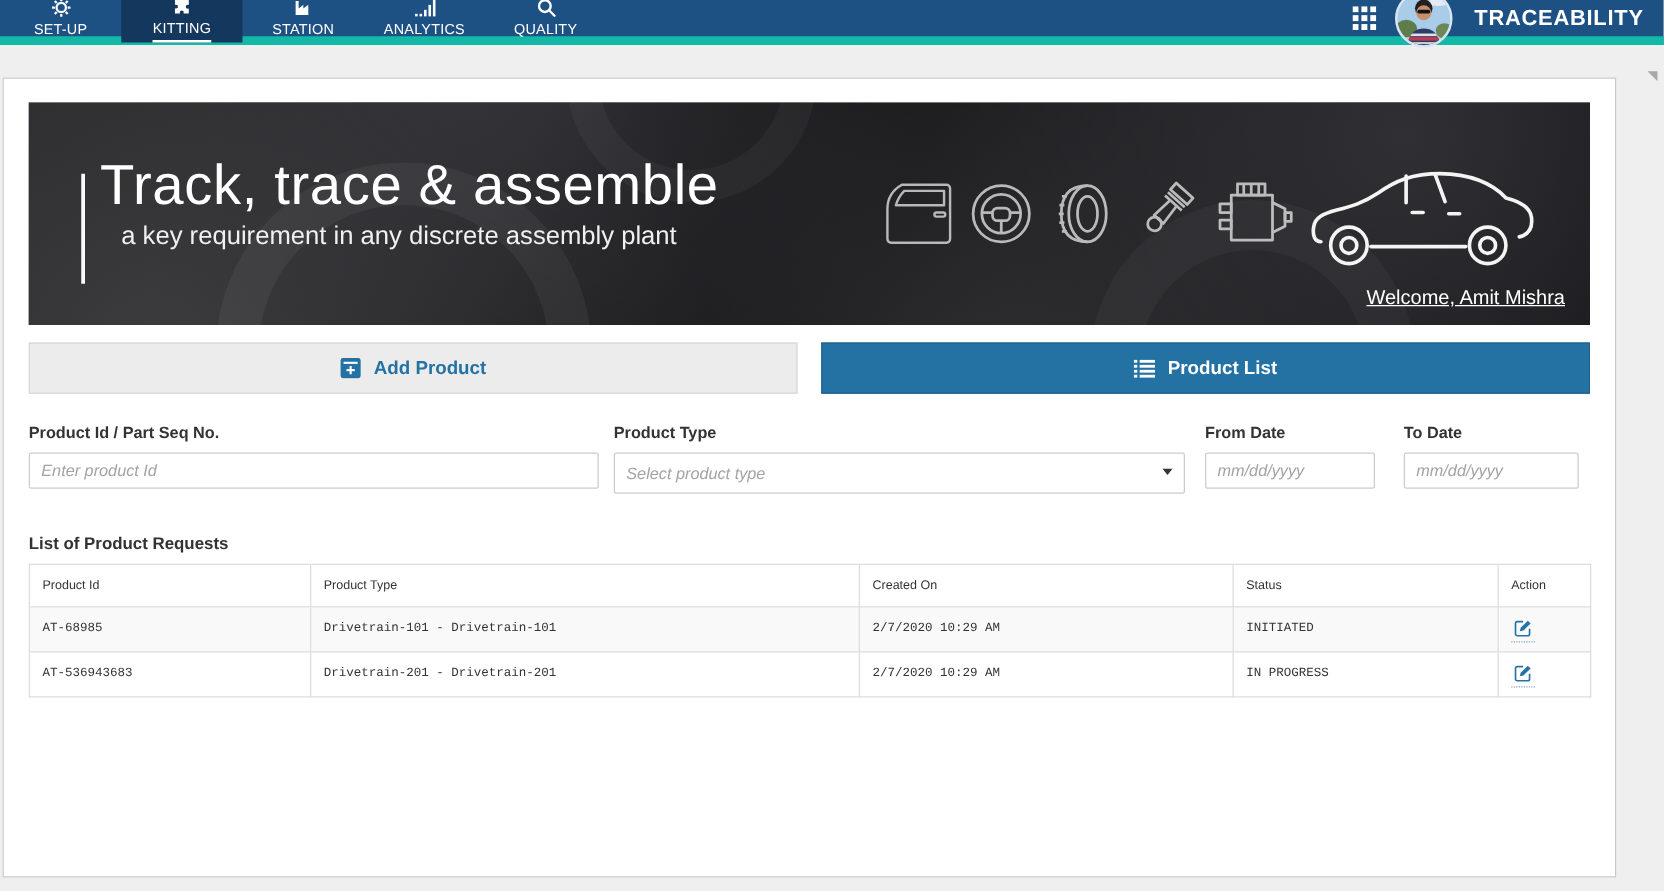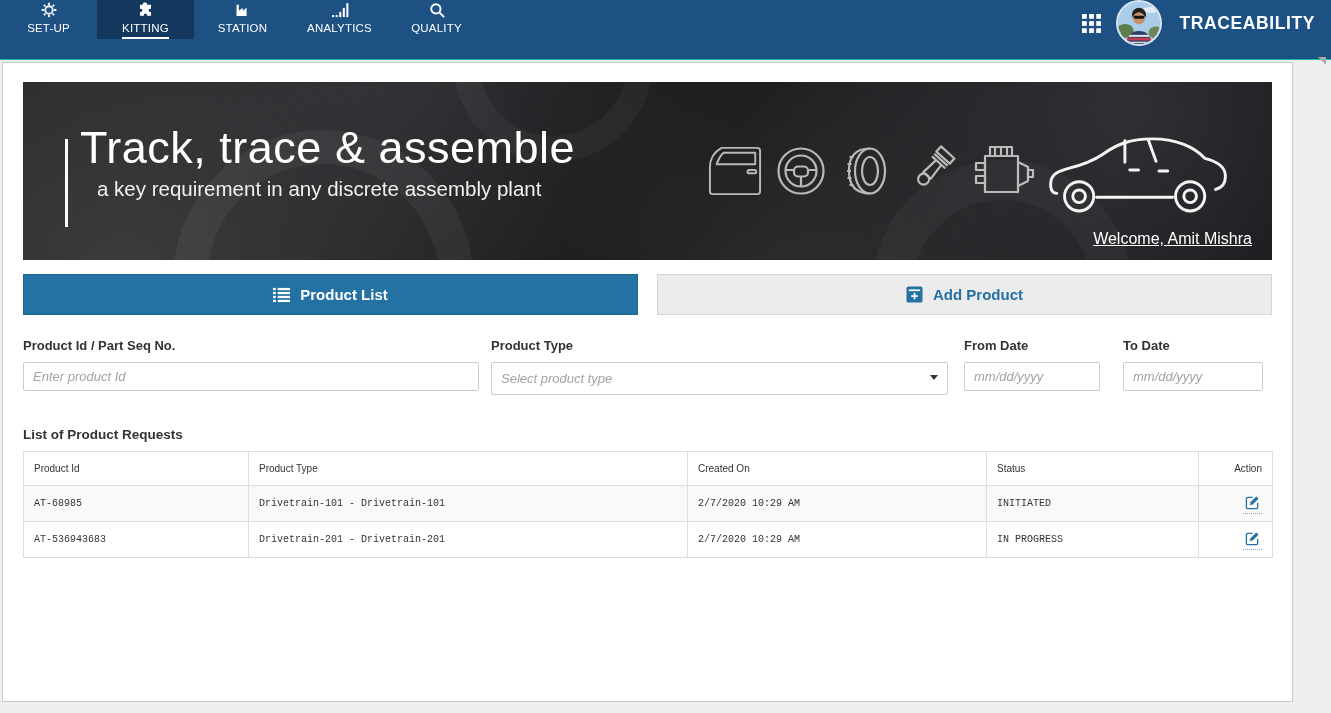--- a/index.html
+++ b/index.html
@@ -1,21 +1,21 @@
 <!DOCTYPE html>
 <html><head>
 <meta charset="utf-8">
 <style>
   html,body{margin:0;padding:0;width:1331px;height:713px;background:#efeff0;overflow:hidden;
     font-family:"Liberation Sans","DejaVu Sans",sans-serif;}
   *{box-sizing:border-box;}
 
   
-  .navbar{height:60px;background:#1d5184;display:flex;align-items:flex-start;position:relative;
-    border-bottom:1px solid #14b8a6;}
+  .navbar{height:36px;background:#1d5184;display:flex;align-items:center;position:relative;
+    border-bottom:7px solid #14b8a6;}
   .nav-tab{width:97px;display:flex;flex-direction:column;align-items:center;justify-content:center;
     gap:3px;color:#fff;cursor:pointer;}
   .nav-tab .ic{height:19px;display:flex;align-items:flex-end;justify-content:center;}
   .nav-tab .lbl{font-size:11.5px;letter-spacing:.2px;padding-bottom:3px;}
   .nav-tab.active{background:#14375e;}
   .nav-tab.active .lbl{border-bottom:2px solid #fff;}
   .nav-right{margin-left:auto;display:flex;align-items:center;gap:15px;padding-right:10px;}
   .grid-btn{background:none;border:none;padding:0;cursor:pointer;color:#fff;display:flex;}
   .avatar{width:46px;height:46px;border-radius:50%;overflow:hidden;border:2px solid #d9e4ef;
     background:#a8cbe8;cursor:pointer;flex:0 0 auto;}
@@ -74,21 +74,21 @@
   .select .caret{position:absolute;right:9px;top:12px;width:0;height:0;
     border-left:4.5px solid transparent;border-right:4.5px solid transparent;border-top:5.5px solid #333;}
 
   
   .list-title{font-size:13.5px;font-weight:bold;color:#333;margin-bottom:9px;}
   table{width:100%;border-collapse:collapse;font-size:10px;color:#333;table-layout:fixed;}
   th,td{border:1px solid #ddd;text-align:left;padding:0 10px;}
   th{height:34px;font-weight:normal;color:#333;}
   td{height:36px;font-family:Liberation Mono, monospace;}
   tbody tr:nth-child(odd){background:#f9f9f9;}
-  .c-action{text-align:right;}
+  .c-action{text-align:left;}
   .action-btn{background:none;border:none;cursor:pointer;padding:2px 2px 3px;
     border-bottom:1px dotted #8aa8c4;display:inline-block;line-height:0;}
 </style>
 </head>
 <body>
 
 <div class="navbar">
   <div class="nav-tab">
     <span class="ic">
       <svg width="18" height="18" viewBox="0 0 24 24" fill="none" stroke="#fff" stroke-width="2.4">
@@ -242,45 +242,45 @@
           <circle cx="147" cy="81" r="15"></circle>
           <circle cx="147" cy="81" r="6.5"></circle>
         </svg>
       </span>
     </div>
 
     <div class="banner-welcome">Welcome, Amit Mishra</div>
   </div>
 
   <div class="btn-row">
+    <button class="btn btn-add">
+      <span style="line-height:0">
+        <svg width="17" height="17" viewBox="0 0 18 18">
+          <rect x="0.5" y="0.5" width="17" height="17" rx="2" fill="#2471a3"></rect>
+          <rect x="3" y="3.6" width="12" height="1.8" fill="#fff"></rect>
+          <rect x="8.1" y="7.2" width="1.8" height="7" fill="#fff"></rect>
+          <rect x="5.5" y="9.8" width="7" height="1.8" fill="#fff"></rect>
+        </svg>
+      </span>
+      <span>Add Product</span>
+    </button>
     <button class="btn btn-list">
       <span style="line-height:0">
         <svg width="17" height="16" viewBox="0 0 18 16" fill="#fff">
           <rect x="0" y="0.5" width="3" height="2.4"></rect>
             <rect x="5" y="0.5" width="13" height="2.4"></rect>
           <rect x="0" y="4.7" width="3" height="2.4"></rect>
             <rect x="5" y="4.7" width="13" height="2.4"></rect>
           <rect x="0" y="8.9" width="3" height="2.4"></rect>
             <rect x="5" y="8.9" width="13" height="2.4"></rect>
           <rect x="0" y="13.1" width="3" height="2.4"></rect>
             <rect x="5" y="13.1" width="13" height="2.4"></rect>
         </svg>
       </span>
       <span>Product List</span>
-    </button>
-    <button class="btn btn-add">
-      <span style="line-height:0">
-        <svg width="17" height="17" viewBox="0 0 18 18">
-          <rect x="0.5" y="0.5" width="17" height="17" rx="2" fill="#2471a3"></rect>
-          <rect x="3" y="3.6" width="12" height="1.8" fill="#fff"></rect>
-          <rect x="8.1" y="7.2" width="1.8" height="7" fill="#fff"></rect>
-          <rect x="5.5" y="9.8" width="7" height="1.8" fill="#fff"></rect>
-        </svg>
-      </span>
-      <span>Add Product</span>
     </button>
   </div>
 
   <div class="filters">
     <div class="field f1">
       <label>Product Id / Part Seq No.</label>
       <input type="text" placeholder="Enter product Id" style="">
     </div>
     <div class="field f2">
       <label>Product Type</label>

